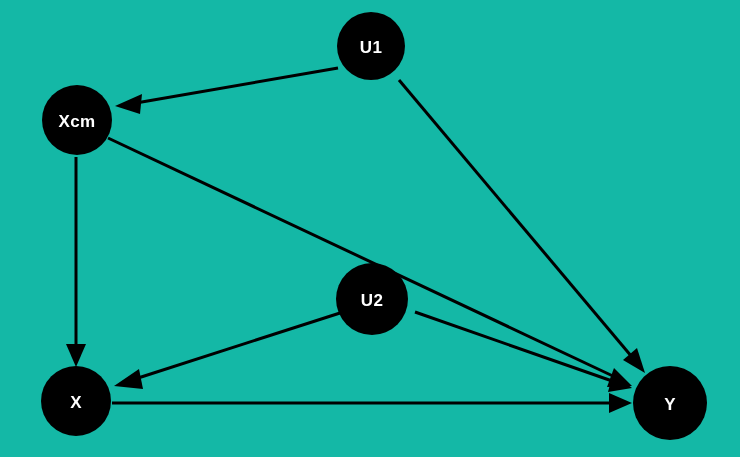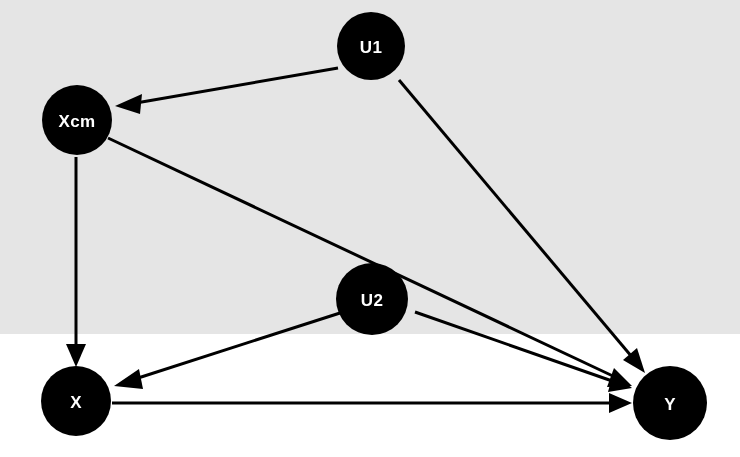--- a/index.html
+++ b/index.html
@@ -10,22 +10,22 @@
   }
   body {
     width: 740px;
     height: 457px;
     font-family: "Liberation Sans", sans-serif;
     overflow: hidden;
   }
   #dag-canvas {
     position: relative;
     width: 740px;
-    height: 334px;
-    background: #e5e5e5;
+    height: 457px;
+    background: #14b8a6;
   }
   #dag-svg {
     display: block;
     width: 740px;
     height: 457px;
   }
   .edge-line {
     stroke: #000000;
     stroke-width: 3;
     fill: none;

